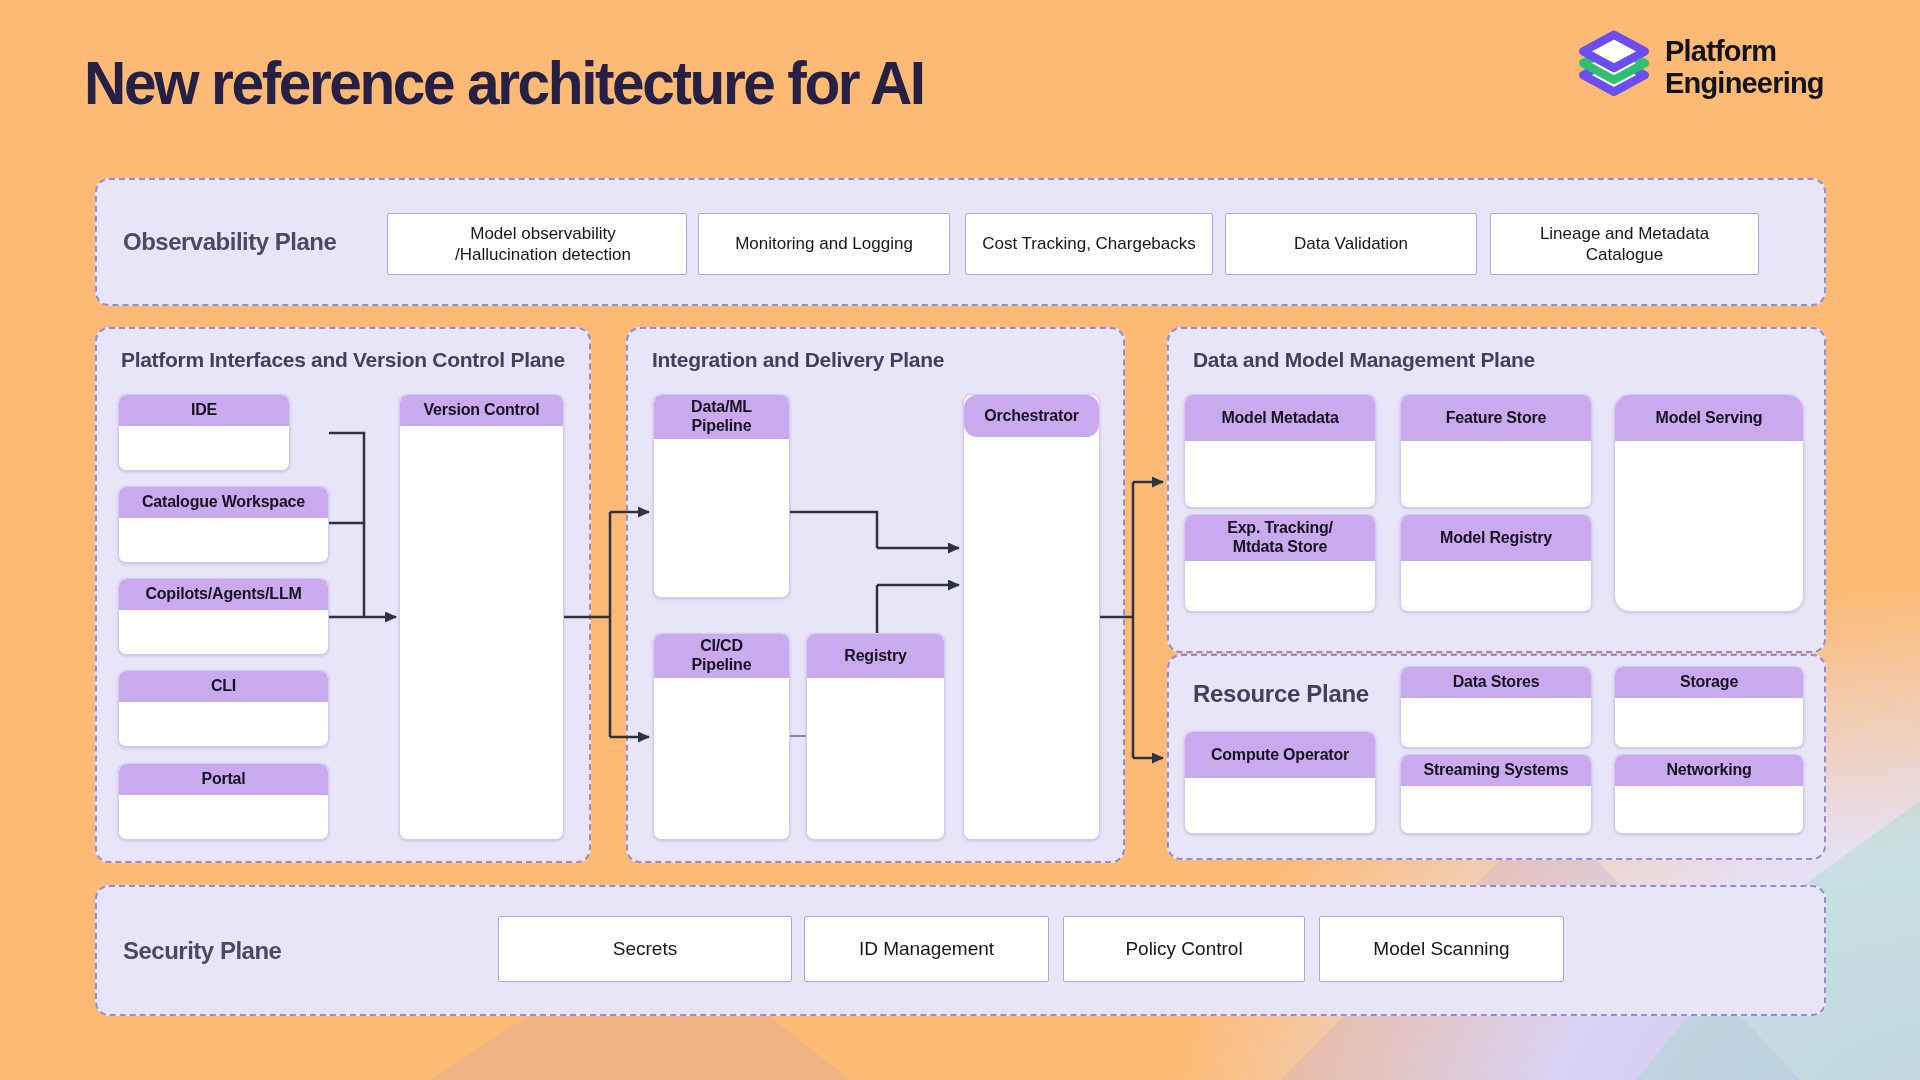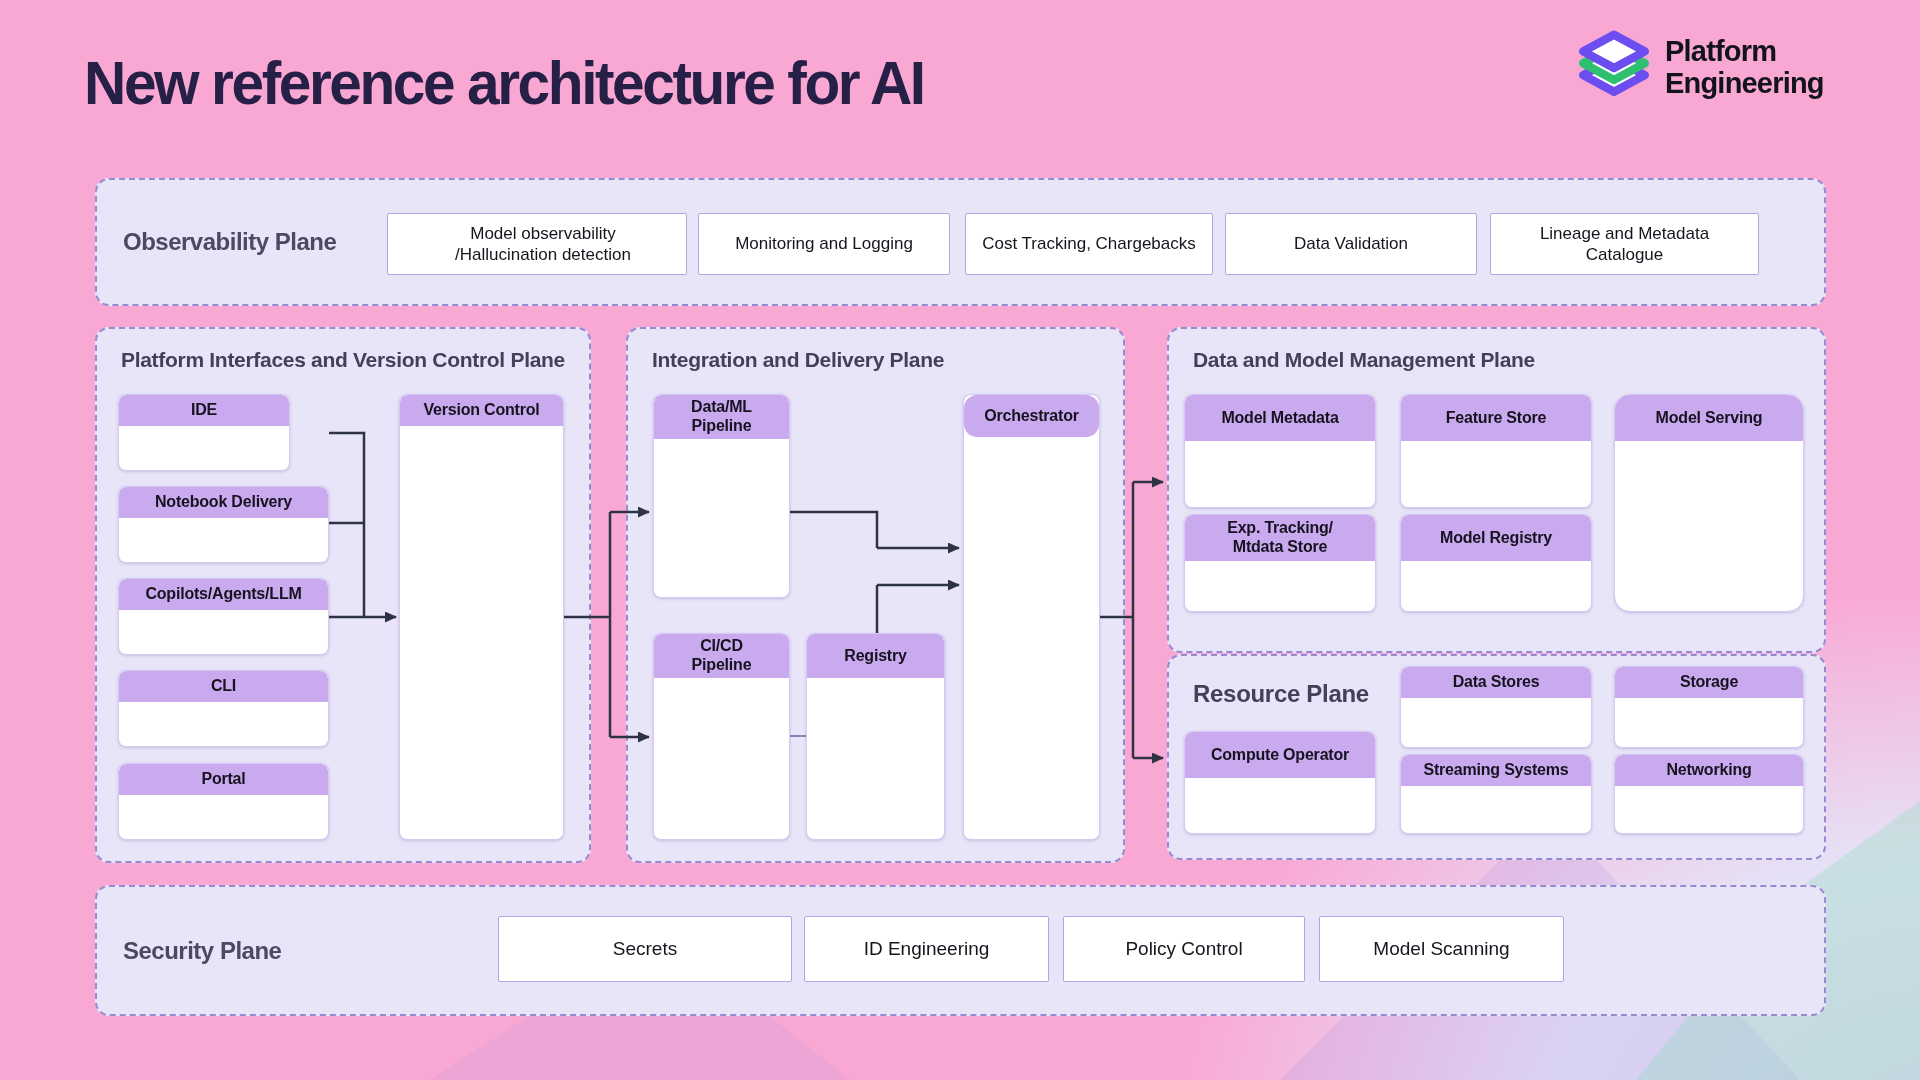--- a/index.html
+++ b/index.html
@@ -1,17 +1,17 @@
 <!DOCTYPE html>
 <html><head>
 <meta charset="utf-8">
 <style>
   html,body{margin:0;padding:0;background:#fff;}
   .stage{position:relative;width:1920px;height:1080px;overflow:hidden;
-         font-family:"Liberation Sans",sans-serif;background:#f9a8d4;}
+         font-family:"Liberation Sans",sans-serif;background:#fdba74;}
   
   .bg-grad{position:absolute;inset:0;z-index:0;
     background:radial-gradient(1100px 780px at 102% 106%, #d9d2f0 0%, #e6e1f6 38%, rgba(255,255,255,0) 72%);}
   .tri{position:absolute;z-index:0;}
   .tri-mint{right:0;bottom:0;width:430px;height:310px;
     background:rgba(140,222,186,0.32);clip-path:polygon(68% 42%,100% 10%,100% 100%,34% 100%);}
   .tri-purple{right:120px;bottom:0;width:520px;height:270px;
     background:rgba(148,128,224,0.14);clip-path:polygon(0 100%,52% 0,100% 100%);}
   .tri-lav{left:430px;bottom:0;width:420px;height:150px;
     background:rgba(168,150,230,0.15);clip-path:polygon(0 100%,55% 0,100% 100%);}
@@ -76,21 +76,21 @@
   <div class="wbox obs" style="left:1225px;top:213px;width:252px;height:62px;">Data Validation</div>
   <div class="wbox obs" style="left:1490px;top:213px;width:269px;height:62px;">Lineage and Metadata Catalogue</div>
 
   <div class="plane" style="left:95px;top:327px;width:496px;height:536px;">
     <div class="plane-label-top">Platform Interfaces and Version Control Plane</div>
   </div>
   <div class="hbox" style="left:118px;top:394px;width:172px;height:77px;">
     <div class="hbox-header" style="height:31px;">IDE</div>
   </div>
   <div class="hbox" style="left:118px;top:486px;width:211px;height:77px;">
-    <div class="hbox-header" style="height:31px;">Notebook Delivery</div>
+    <div class="hbox-header" style="height:31px;">Catalogue Workspace</div>
   </div>
   <div class="hbox" style="left:118px;top:578px;width:211px;height:77px;">
     <div class="hbox-header" style="height:31px;">Copilots/Agents/LLM</div>
   </div>
   <div class="hbox" style="left:118px;top:670px;width:211px;height:77px;">
     <div class="hbox-header" style="height:31px;">CLI</div>
   </div>
   <div class="hbox" style="left:118px;top:763px;width:211px;height:77px;">
     <div class="hbox-header" style="height:31px;">Portal</div>
   </div>
@@ -152,21 +152,21 @@
     <div class="hbox-header" style="height:31px;">Storage</div>
   </div>
   <div class="hbox" style="left:1614px;top:754px;width:190px;height:80px;">
     <div class="hbox-header" style="height:31px;">Networking</div>
   </div>
 
   <div class="plane" style="left:95px;top:885px;width:1731px;height:131px;">
     <div class="plane-label-mid">Security Plane</div>
   </div>
   <div class="wbox sec" style="left:498px;top:916px;width:294px;height:66px;">Secrets</div>
-  <div class="wbox sec" style="left:804px;top:916px;width:245px;height:66px;">ID Engineering</div>
+  <div class="wbox sec" style="left:804px;top:916px;width:245px;height:66px;">ID Management</div>
   <div class="wbox sec" style="left:1063px;top:916px;width:242px;height:66px;">Policy Control</div>
   <div class="wbox sec" style="left:1319px;top:916px;width:245px;height:66px;">Model Scanning</div>
 
   <svg class="connectors" width="1920" height="1080" viewBox="0 0 1920 1080">
     <defs>
       <marker id="arr" markerUnits="userSpaceOnUse" markerWidth="13" markerHeight="11" refX="11" refY="5.5" orient="auto">
         <path d="M0,0 L12,5.5 L0,11 z" fill="#2e3343"></path>
       </marker>
     </defs>
     <g stroke="#2e3343" stroke-width="2.5" fill="none">

